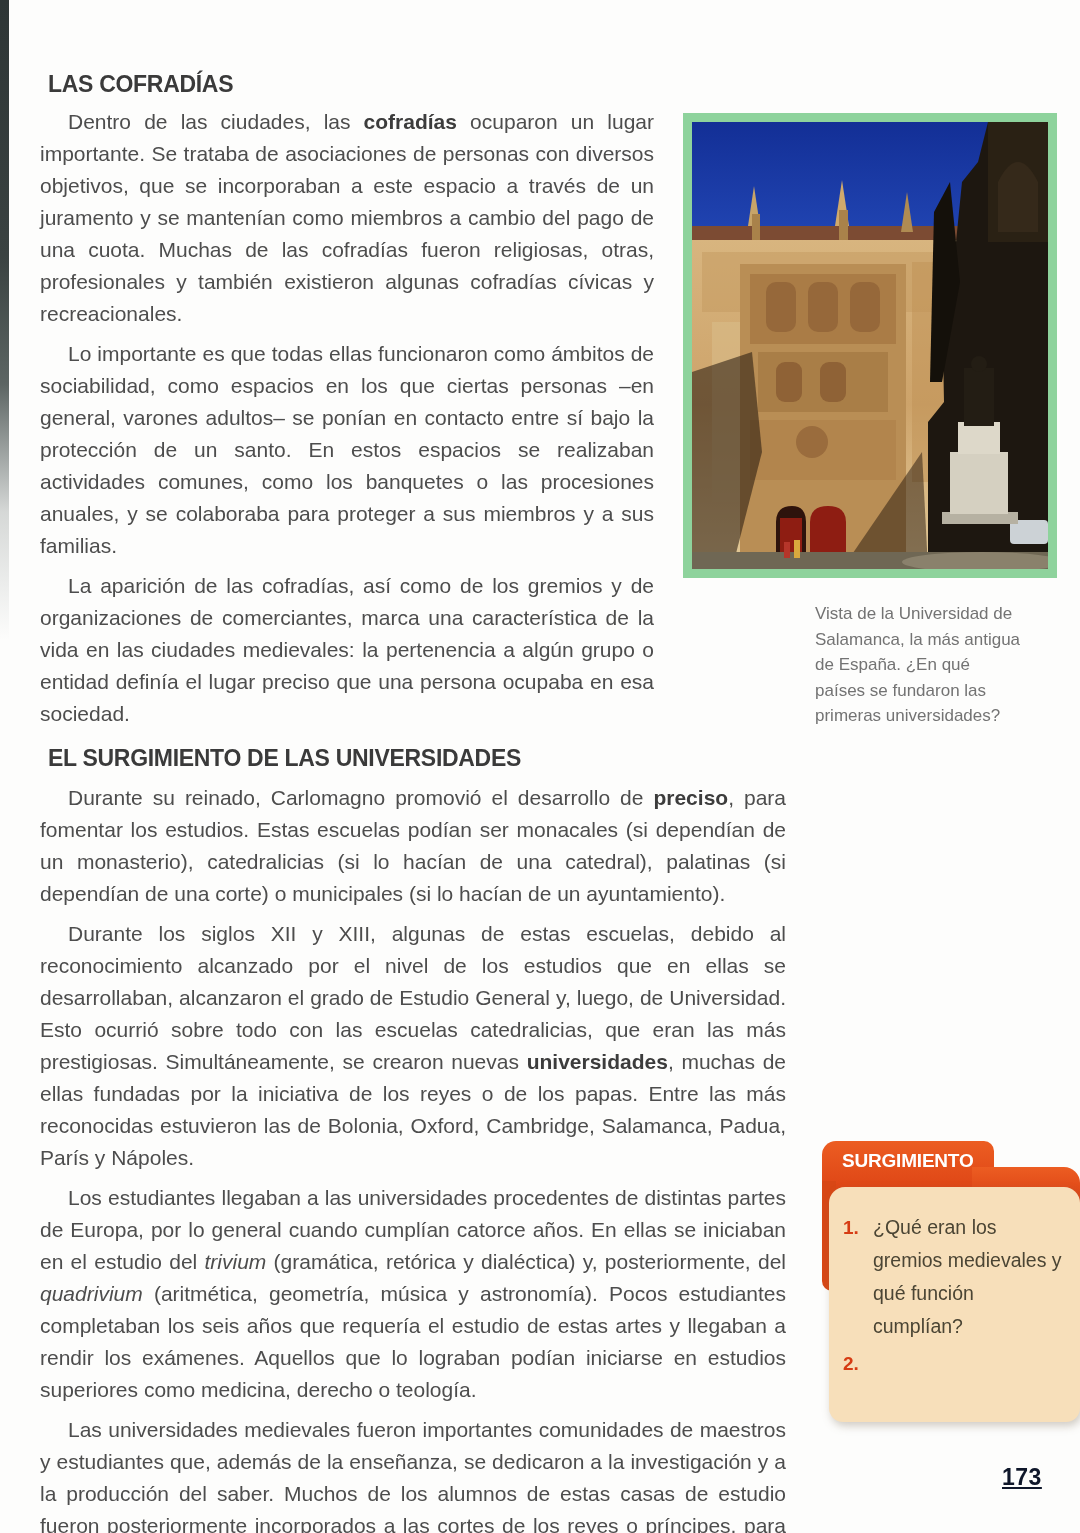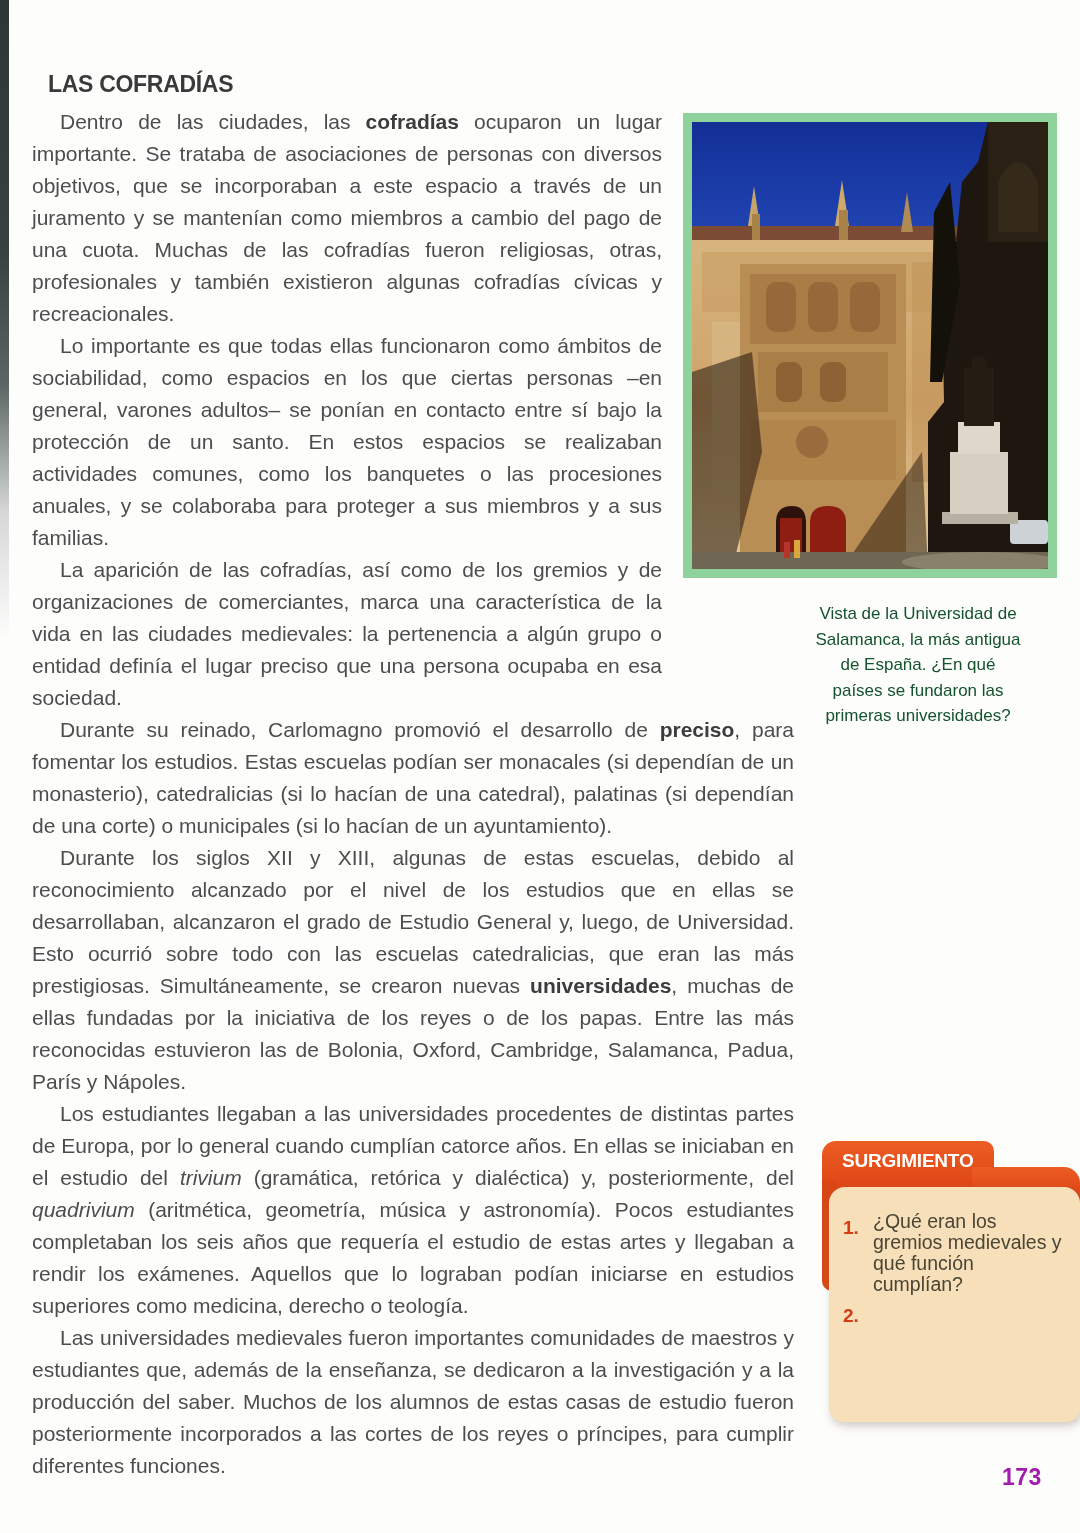--- a/index.html
+++ b/index.html
@@ -24,39 +24,39 @@
   
   .main-col { position: absolute; left: 32px; top: 70px; width: 762px; color: #4d4d4d; }
   h2.sec-head {
     font-size: 23px; line-height: 28px; margin: 0 0 8px 16px;
     color: #3a3a3a; font-weight: 700; letter-spacing: -0.3px;
   }
   h2.sec-head.second { margin-top: 14px; margin-bottom: 10px; }
   .sec1-text { width: 630px; }
   .sec2-text { width: 762px; }
   p.body-p {
-    margin: 0; font-size: 21px; line-height: 32px;
+    margin: 8px; font-size: 21px; line-height: 32px;
     text-align: justify; text-indent: 28px; color: #4d4d4d;
   }
   p.body-p .b { font-weight: 700; color: #3c3c3c; }
   p.body-p .i { font-style: italic; }
 
   
   .photo-frame {
     position: absolute; left: 683px; top: 113px;
     width: 356px; height: 447px;
     border: 9px solid #8ed39c;
     background: #16339b;
   }
   .photo-frame svg { display: block; }
 
   
   .caption {
     position: absolute; left: 815px; top: 601px; width: 206px;
-    font-size: 17px; line-height: 25.5px; color: #14532d; text-align: center;
+    font-size: 17px; line-height: 25.5px; color: #737373;
   }
 
   
   .activities { position: absolute; left: 822px; top: 1141px; width: 258px; height: 281px; }
   .act-tab {
     position: absolute; left: 0; top: 0; width: 172px; height: 62px;
     background: linear-gradient(to bottom, #ec5d22, #da3f12);
     border-radius: 14px 10px 0 0;
   }
   .act-ledge {
@@ -76,43 +76,44 @@
     position: absolute; left: 7px; right: 0; top: 46px; bottom: 0;
     background: #f7dfba; border-radius: 16px 16px 14px 14px;
     box-shadow: 2px 4px 8px rgba(125,112,92,0.35);
     padding: 24px 12px 0 10px; box-sizing: border-box;
   }
   .act-item { display: flex; margin-bottom: 4px; }
   .act-num {
     flex: 0 0 30px; color: #d63c14; font-weight: 700;
     font-size: 19px; line-height: 33px; text-align: left; padding-left: 4px;
   }
-  .act-text { flex: 1; color: #4b4534; font-size: 19.5px; line-height: 21px; }
+  .act-text { flex: 1; color: #4b4534; font-size: 19.5px; line-height: 33px; }
 
   
   .page-num {
     position: absolute; left: 1002px; top: 1464px;
-    font-size: 23px; font-weight: 700; color: #a21caf; letter-spacing: 0.5px;
+    font-size: 23px; font-weight: 700; color: #0f172a; letter-spacing: 0.5px; text-decoration: underline;
   }
 </style>
 </head>
 <body>
 
 <div class="page">
 
   <div class="left-bar"></div>
 
   <div class="main-col">
     <h2 class="sec-head">LAS COFRADÍAS</h2>
     <div class="sec1-text">
       <p class="body-p"><span>Dentro de las ciudades, las </span><span class="b">cofradías</span><span> ocuparon un lugar importante. Se trataba de asociaciones de personas con diversos objetivos, que se incorporaban a este espacio a través de un juramento y se mantenían como miembros a cambio del pago de una cuota. Muchas de las cofradías fueron religiosas, otras, profesionales y también existieron algunas cofradías cívicas y recreacionales.</span></p>
       <p class="body-p"><span>Lo importante es que todas ellas funcionaron como ámbitos de sociabilidad, como espacios en los que ciertas personas –en general, varones adultos– se ponían en contacto entre sí bajo la protección de un santo. En estos espacios se realizaban actividades comunes, como los banquetes o las procesiones anuales, y se colaboraba para proteger a sus miembros y a sus familias.</span></p>
       <p class="body-p"><span>La aparición de las cofradías, así como de los gremios y de organizaciones de comerciantes, marca una característica de la vida en las ciudades medievales: la pertenencia a algún grupo o entidad definía el lugar preciso que una persona ocupaba en esa sociedad.</span></p>
     </div>
 
+    <h2 class="sec-head second">EL SURGIMIENTO DE LAS UNIVERSIDADES</h2>
     <div class="sec2-text">
       <p class="body-p"><span>Durante su reinado, Carlomagno promovió el desarrollo de </span><span class="b">preciso</span><span>, para fomentar los estudios. Estas escuelas podían ser monacales (si dependían de un monasterio), catedralicias (si lo hacían de una catedral), palatinas (si dependían de una corte) o municipales (si lo hacían de un ayuntamiento).</span></p>
       <p class="body-p"><span>Durante los siglos XII y XIII, algunas de estas escuelas, debido al reconocimiento alcanzado por el nivel de los estudios que en ellas se desarrollaban, alcanzaron el grado de Estudio General y, luego, de Universidad. Esto ocurrió sobre todo con las escuelas catedralicias, que eran las más prestigiosas. Simultáneamente, se crearon nuevas </span><span class="b">universidades</span><span>, muchas de ellas fundadas por la iniciativa de los reyes o de los papas. Entre las más reconocidas estuvieron las de Bolonia, Oxford, Cambridge, Salamanca, Padua, París y Nápoles.</span></p>
       <p class="body-p"><span>Los estudiantes llegaban a las universidades procedentes de distintas partes de Europa, por lo general cuando cumplían catorce años. En ellas se iniciaban en el estudio del </span><span class="i">trivium</span><span> (gramática, retórica y dialéctica) y, posteriormente, del </span><span class="i">quadrivium</span><span> (aritmética, geometría, música y astronomía). Pocos estudiantes completaban los seis años que requería el estudio de estas artes y llegaban a rendir los exámenes. Aquellos que lo lograban podían iniciarse en estudios superiores como medicina, derecho o teología.</span></p>
       <p class="body-p"><span>Las universidades medievales fueron importantes comunidades de maestros y estudiantes que, además de la enseñanza, se dedicaron a la investigación y a la producción del saber. Muchos de los alumnos de estas casas de estudio fueron posteriormente incorporados a las cortes de los reyes o príncipes, para cumplir diferentes funciones.</span></p>
     </div>
   </div>
 
   <div class="photo-frame">
     <svg width="356" height="447" viewBox="0 0 356 447">

